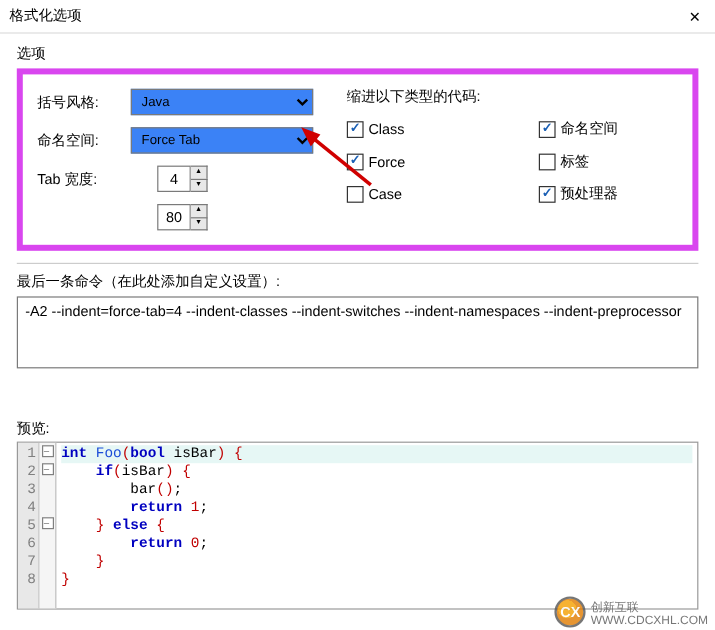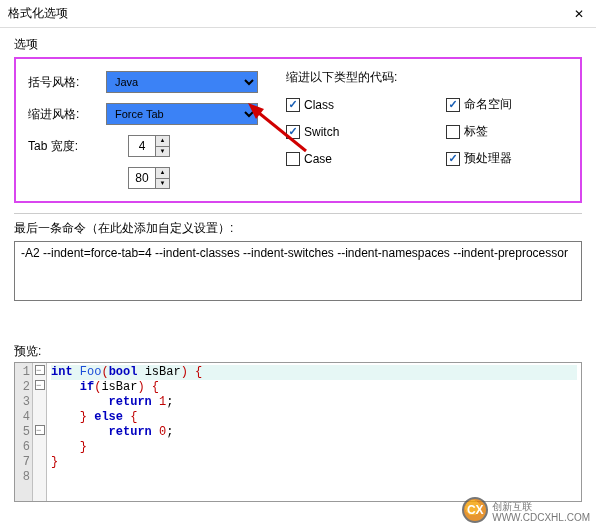--- a/index.html
+++ b/index.html
@@ -2,21 +2,21 @@
 <html><head>
 <meta charset="utf-8">
 <style>
   * { box-sizing: border-box; margin: 0; padding: 0; }
   body { font-family: "Microsoft YaHei", "Segoe UI", sans-serif; font-size: 12px; background: #fff; color: #000; width: 596px; height: 525px; position: relative; overflow: hidden; }
   .titlebar { display: flex; justify-content: space-between; align-items: center; height: 28px; padding: 0 8px; border-bottom: 1px solid #ddd; }
   .titlebar span { font-size: 12px; }
   .close { font-size: 16px; font-family: Arial; padding: 0 4px; }
   .content { padding: 8px 14px 0 14px; }
   .group-label { font-size: 12px; margin-bottom: 4px; font-family: Liberation Mono, monospace; }
-  .group-box { border: 2px solid #d946ef; padding: 12px 12px 10px 12px; position: relative; }
+  .group-box { border: 5px solid #d946ef; padding: 12px 12px 10px 12px; position: relative; }
   .row { display: flex; align-items: center; margin-bottom: 10px; position: relative; }
   .lbl { width: 78px; font-size: 12px; }
   select { width: 152px; height: 22px; border: 1px solid #7a7a7a; background: #3b82f6; font-size: 11px; padding: 0 4px; }
   .spin { width: 42px; height: 22px; display: inline-flex; }
   .spin input { width: 28px; height: 22px; border: 1px solid #7a7a7a; text-align: center; font-size: 12px; }
   .spin .btns { width: 14px; display: flex; flex-direction: column; }
   .spin .btns div { flex: 1; border: 1px solid #7a7a7a; border-left: none; background: #e8e8e8; font-size: 6px; line-height: 8px; text-align: center; }
   .spin .btns div:first-child { border-bottom: none; }
   .right-col { position: absolute; left: 270px; top: 10px; font-size: 12px; }
   .right-col .hdr { margin-bottom: 10px; }
@@ -60,21 +60,21 @@
   <div class="group-box">
 
     <div class="row">
       <div class="lbl">括号风格:</div>
       <select>
         <option>Java</option>
       </select>
     </div>
 
     <div class="row">
-      <div class="lbl">缩进风格:</div>
+      <div class="lbl">命名空间:</div>
       <select>
         <option>Force Tab</option>
       </select>
     </div>
 
     <div class="row">
       <div class="lbl">Tab 宽度:</div>
       <div style="width:22px"></div>
       <div class="spin">
         <input value="4" style="">
@@ -103,21 +103,21 @@
         <div class="ck">
             <span class="box checked"></span>
             <span>Class</span>
           </div>
         <div class="ck">
             <span class="box checked"></span>
             <span>命名空间</span>
           </div>
         <div class="ck">
             <span class="box checked"></span>
-            <span>Switch</span>
+            <span>Force</span>
           </div>
         <div class="ck">
             <span class="box"></span>
             <span>标签</span>
           </div>
         <div class="ck">
             <span class="box"></span>
             <span>Case</span>
           </div>
         <div class="ck">
@@ -156,20 +156,21 @@
         <div></div>
         <div></div>
         <div class="m"></div>
         <div></div>
         <div></div>
         <div></div>
       </div>
     <div class="code" id="code">
         <div class="hl"><span class="kw">int</span> <span class="fn">Foo</span><span class="br">(</span><span class="kw">bool</span> isBar<span class="br">)</span> <span class="br">{</span></div>
         <div>    <span class="kw">if</span><span class="br">(</span>isBar<span class="br">)</span> <span class="br">{</span></div>
+        <div>        bar<span class="br">()</span>;</div>
         <div>        <span class="kw">return</span> <span class="num">1</span>;</div>
         <div>    <span class="br">}</span> <span class="kw">else</span> <span class="br">{</span></div>
         <div>        <span class="kw">return</span> <span class="num">0</span>;</div>
         <div>    <span class="br">}</span></div>
         <div><span class="br">}</span></div>
       </div>
   </div>
 </div>
 
 <div class="watermark">

